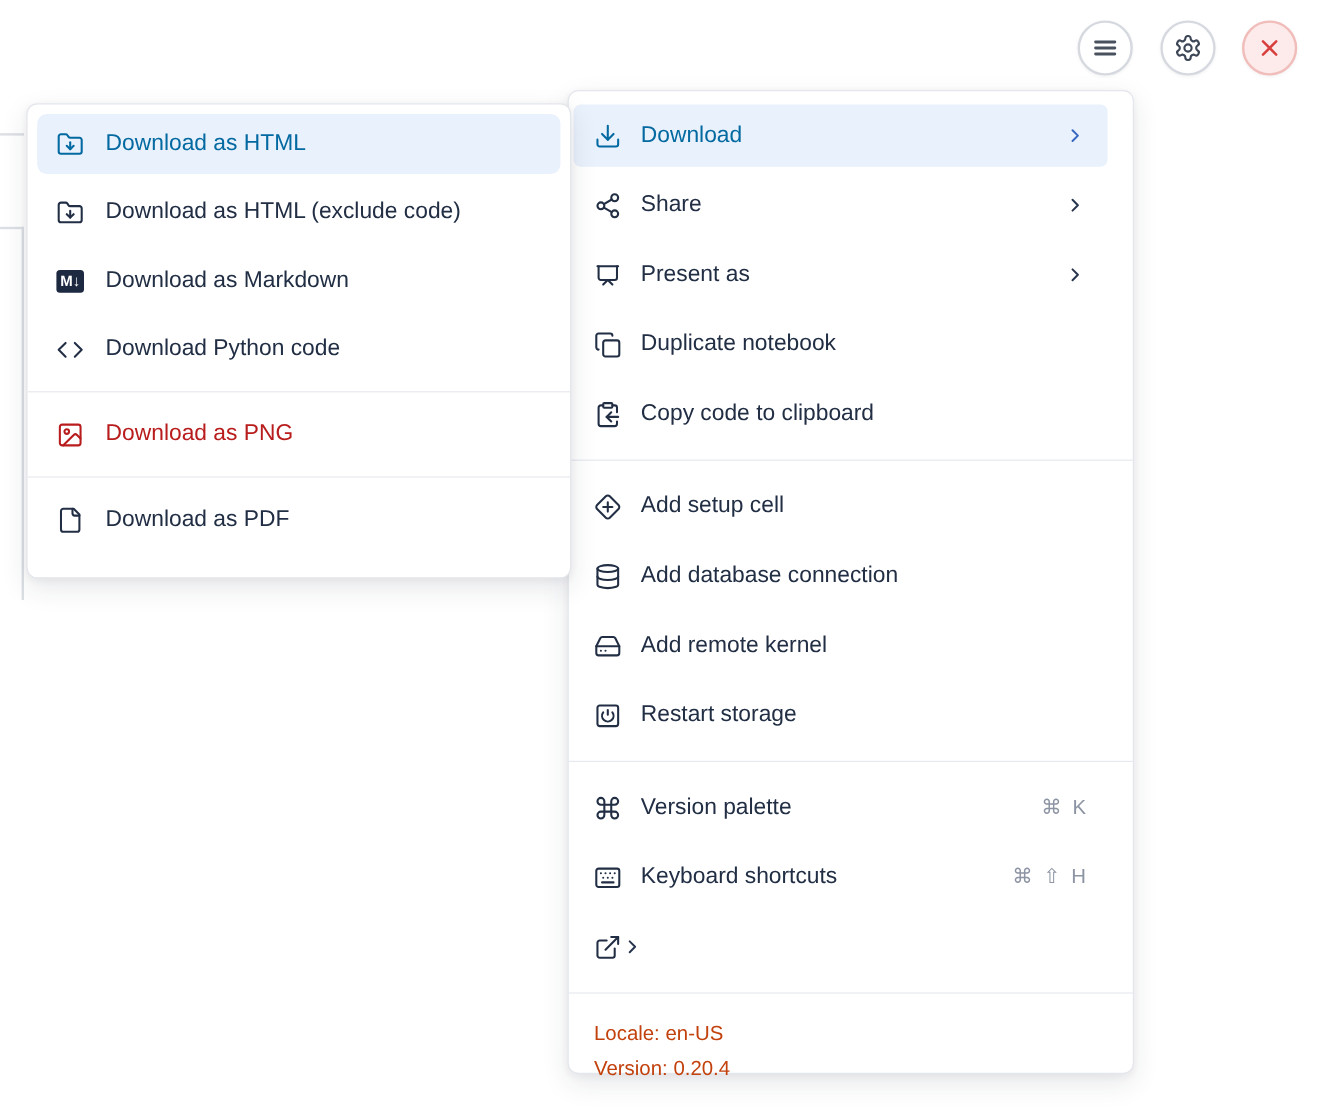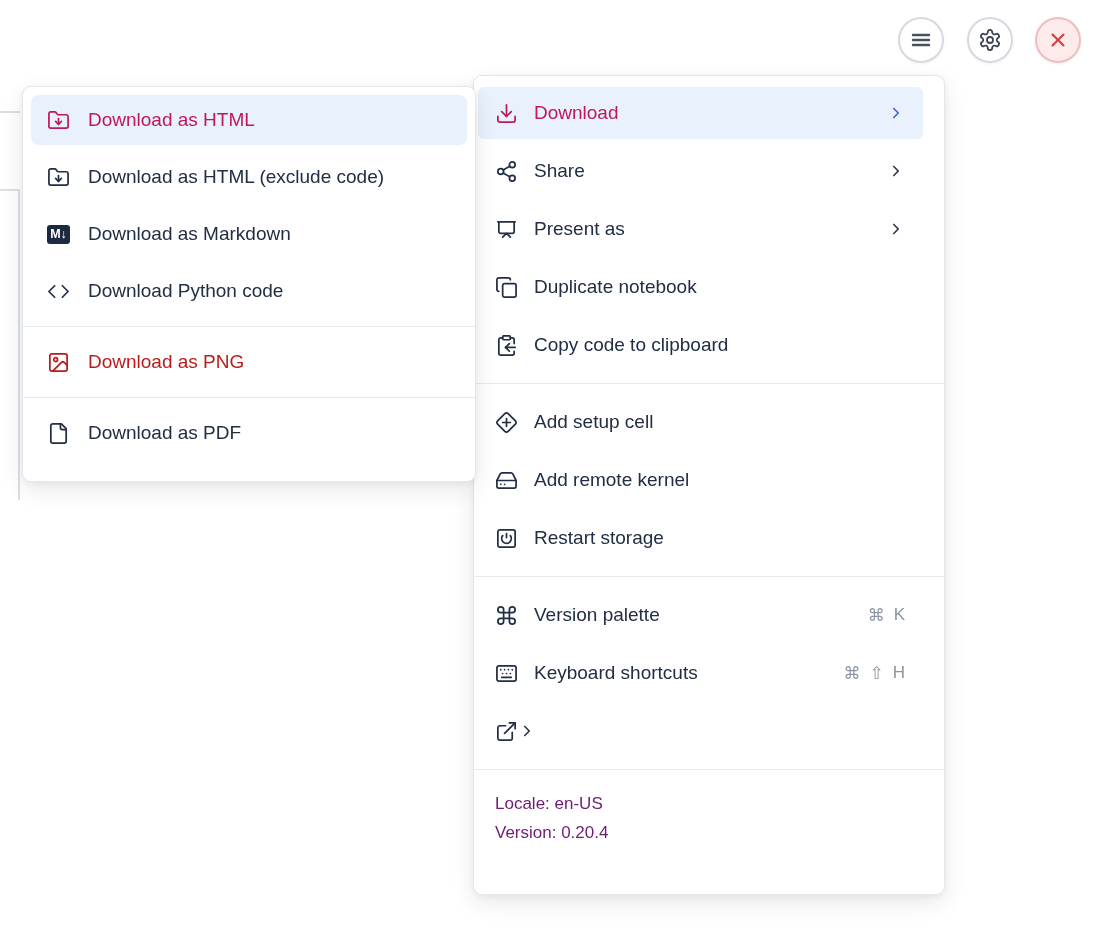--- a/index.html
+++ b/index.html
@@ -39,40 +39,40 @@
 
   
   .mi{
     display:flex;align-items:center;height:52px;margin:0 21px 6px 4px;
     padding:0 18px 0 17px;border-radius:6px;font-size:19px;cursor:pointer;
     color:#212e44;
   }
   .mi .ic{width:23px;height:23px;display:flex;align-items:center;justify-content:center;flex:none;}
   .mi .ic svg{width:23px;height:23px;}
   .mi .lb{flex:1;margin-left:16px;white-space:nowrap;}
-  .mi.active{background:#e9f1fc;color:#be185d;}
+  .mi.active{background:#e9f1fc;color:#0369a1;}
   .mi .chev{width:18px;height:18px;display:flex;align-items:center;color:#27354e;}
   .mi.active .chev{color:#3767c3;}
   .mi .chev svg{width:18px;height:18px;}
   .keys{display:flex;gap:9px;color:#8d94a3;font-size:17px;align-items:center;}
 
   
   #download-submenu .mi{height:50px;margin:0 8px 7px 8px;border-radius:8px;padding:0 16px;}
   #download-submenu .mi .lb{margin-left:18px;}
   .mi.disabled{color:#b91c1c;cursor:default;}
 
   .md-badge{
     display:inline-flex;align-items:center;justify-content:center;
     width:25px;height:19px;border-radius:3px;background:#1d2940;color:#fff;
     font-size:12.5px;font-weight:bold;letter-spacing:0px;
   }
 
   
   #menu-footer{padding:6px 21px 10px 21px;}
-  #menu-footer p{margin:3px 0;font-size:17px;line-height:26px;color:#701a75;}
+  #menu-footer p{margin:3px 0;font-size:17px;line-height:26px;color:#c2410c;}
 
   svg{display:block;}
 </style>
 </head>
 <body>
 
 <div class="bgline" id="bg-h1"></div>
 <div class="bgline" id="bg-h2"></div>
 <div class="bgline" id="bg-v1"></div>
 
@@ -183,20 +183,30 @@
     <span class="ic">
       <svg viewBox="0 0 24 24" fill="none" stroke="currentColor" stroke-width="1.8" stroke-linecap="round" stroke-linejoin="round">
         <path d="M2.7 10.3a2.41 2.41 0 0 0 0 3.41l7.59 7.59a2.41 2.41 0 0 0 3.41 0l7.59-7.59a2.41 2.41 0 0 0 0-3.41L13.7 2.71a2.41 2.41 0 0 0-3.41 0z"></path>
         <path d="M12 8v8"></path>
           <path d="M8 12h8"></path>
       </svg>
     </span>
     <span class="lb">Add setup cell</span>
   </div>
 
+  <div class="mi">
+    <span class="ic">
+      <svg viewBox="0 0 24 24" fill="none" stroke="currentColor" stroke-width="1.8" stroke-linecap="round" stroke-linejoin="round">
+        <ellipse cx="12" cy="5" rx="9" ry="3"></ellipse>
+          <path d="M3 5v14a9 3 0 0 0 18 0V5"></path>
+          <path d="M3 12a9 3 0 0 0 18 0"></path>
+      </svg>
+    </span>
+    <span class="lb">Add database connection</span>
+  </div>
 
   <div class="mi">
     <span class="ic">
       <svg viewBox="0 0 24 24" fill="none" stroke="currentColor" stroke-width="1.8" stroke-linecap="round" stroke-linejoin="round">
         <line x1="22" y1="12" x2="2" y2="12"></line>
         <path d="M5.45 5.11 2 12v6a2 2 0 0 0 2 2h16a2 2 0 0 0 2-2v-6l-3.45-6.89A2 2 0 0 0 16.76 4H7.24a2 2 0 0 0-1.79 1.11z"></path>
         <line x1="6" y1="16" x2="6.01" y2="16"></line>
           <line x1="10" y1="16" x2="10.01" y2="16"></line>
       </svg>
     </span>

